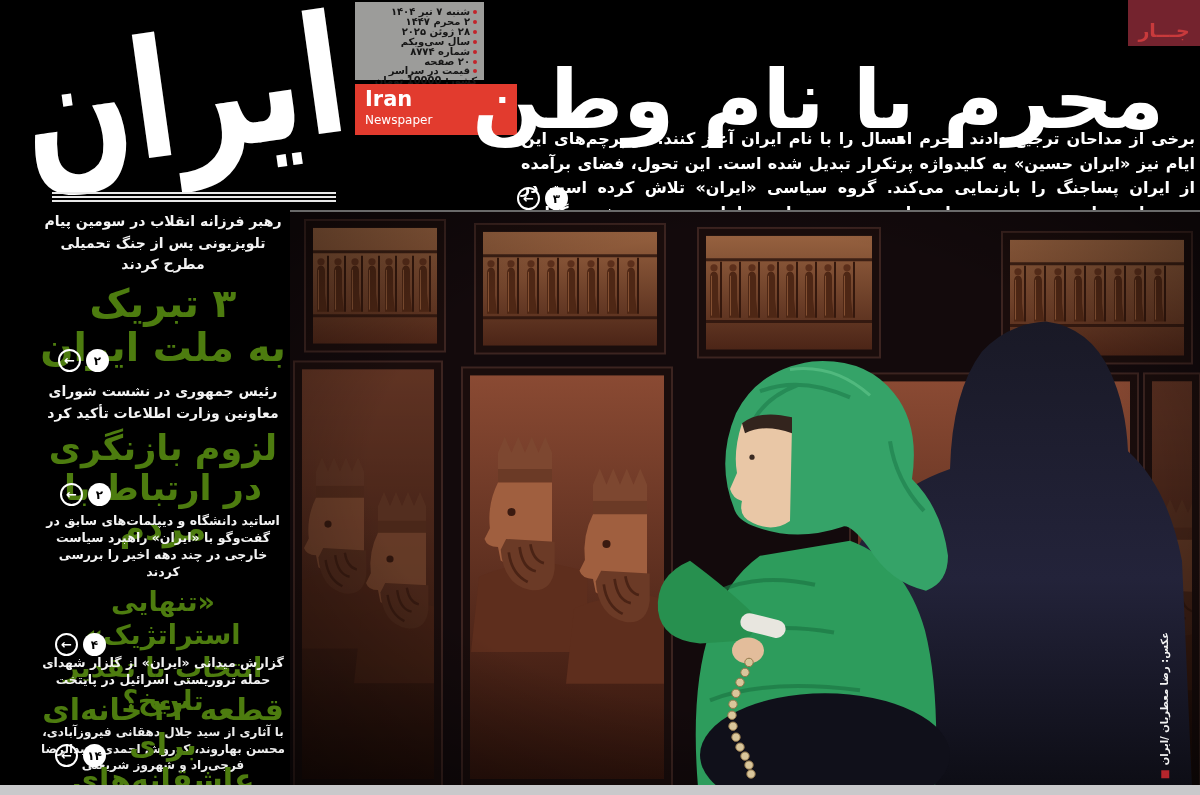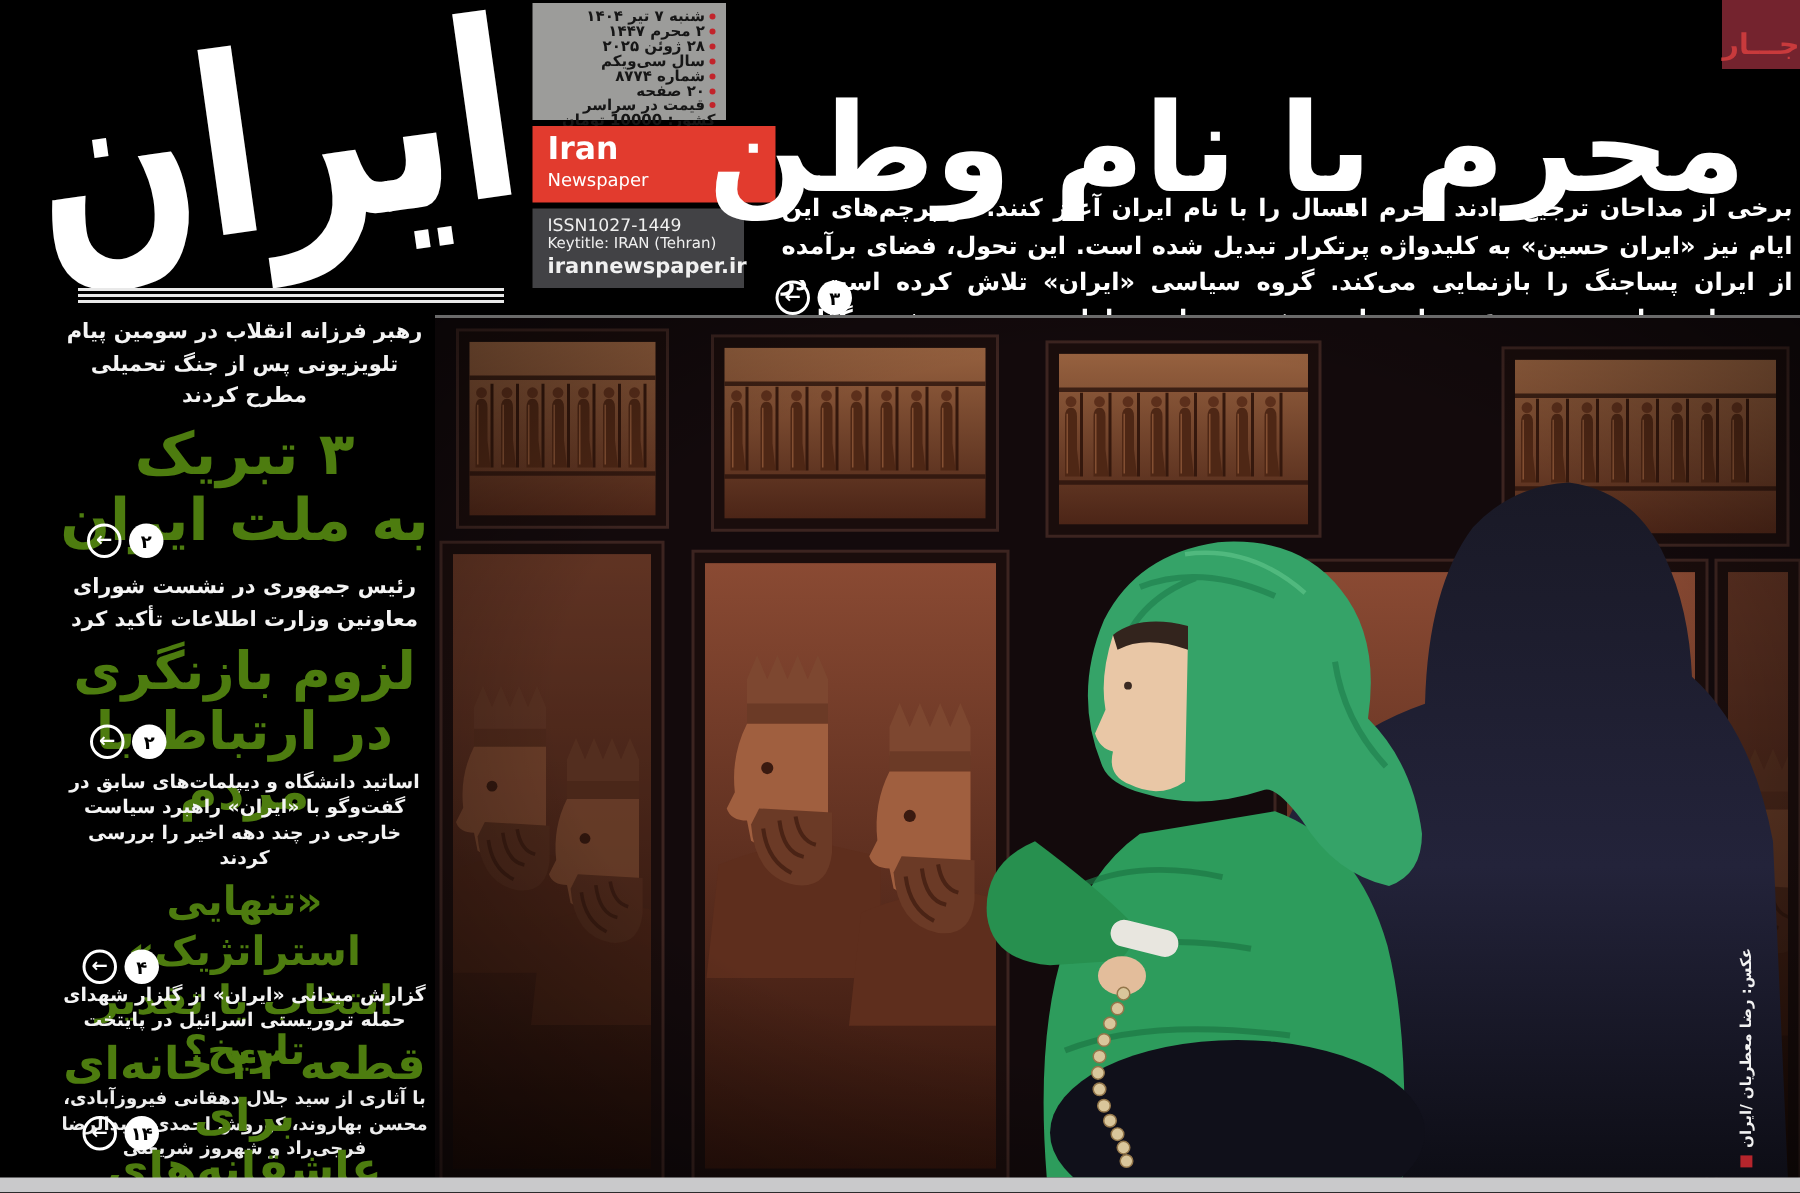--- a/index.html
+++ b/index.html
@@ -27,21 +27,21 @@
     color:#fff;box-sizing:border-box;padding:5px 10px;}
   .redbox .l1{font-size:21px;font-weight:bold;line-height:21px;}
   .redbox .l2{font-size:12px;line-height:20px;}
   .issnbox{position:absolute;left:355px;top:139px;width:141px;height:53px;background:#424245;
     color:#f0f0f0;box-sizing:border-box;padding:5px 10px 0;}
   .issn1{font-size:11.5px;line-height:13px;}
   .issn2{font-size:10px;line-height:12px;}
   .issn3{font-size:14px;font-weight:bold;line-height:19px;}
 
   
-  .badge{position:absolute;right:0;top:0;width:52px;height:46px;background:#74232e;
+  .badge{position:absolute;right:0;top:0;width:72px;height:46px;background:#74232e;
     color:#c83a3c;font-weight:bold;font-size:19px;display:flex;align-items:flex-end;
     justify-content:center;padding-bottom:5px;box-sizing:border-box;direction:rtl;}
 
   
   .main-headline{position:absolute;right:36px;top:-14px;width:680px;color:#fff;
     font-size:82px;font-weight:bold;direction:rtl;text-align:left;line-height:118px;
     white-space:nowrap;}
   .lede{position:absolute;left:521px;top:111px;width:674px;color:#fff;direction:rtl;
     font-size:16px;font-weight:bold;line-height:24.5px;text-align:justify;
     text-align-last:justify;}
@@ -103,25 +103,20 @@
     <div class="dateline">شماره ۸۷۷۴</div>
     <div class="dateline">۲۰ صفحه</div>
     <div class="dateline">قیمت در سراسر کشور: 10000 تومان</div>
   </div>
 
   <div class="redbox">
     <div class="l1">Iran</div>
     <div class="l2">Newspaper</div>
   </div>
 
-  <div class="issnbox">
-    <div class="issn1">ISSN1027-1449</div>
-    <div class="issn2">Keytitle: IRAN (Tehran)</div>
-    <div class="issn3">irannewspaper.ir</div>
-  </div>
 
   <div class="badge">جـــار</div>
 
   <h1 class="main-headline">محرم با نام وطن</h1>
   <p class="lede">برخی از مداحان ترجیح دادند محرم امسال را با نام ایران آغاز کنند. در پرچم‌های این ایام نیز «ایران حسین» به کلیدواژه پرتکرار تبدیل شده است. این تحول، فضای برآمده از ایران پساجنگ را بازنمایی می‌کند. گروه سیاسی «ایران» تلاش کرده است در پرونده‌ای این موضوع را با برخی صاحب‌نظران به بحث بگذارد.</p>
   <div class="pageref pr-lede">
     <span class="pr-arrow">←</span>
     <span class="pr-num">۳</span>
   </div>
 

